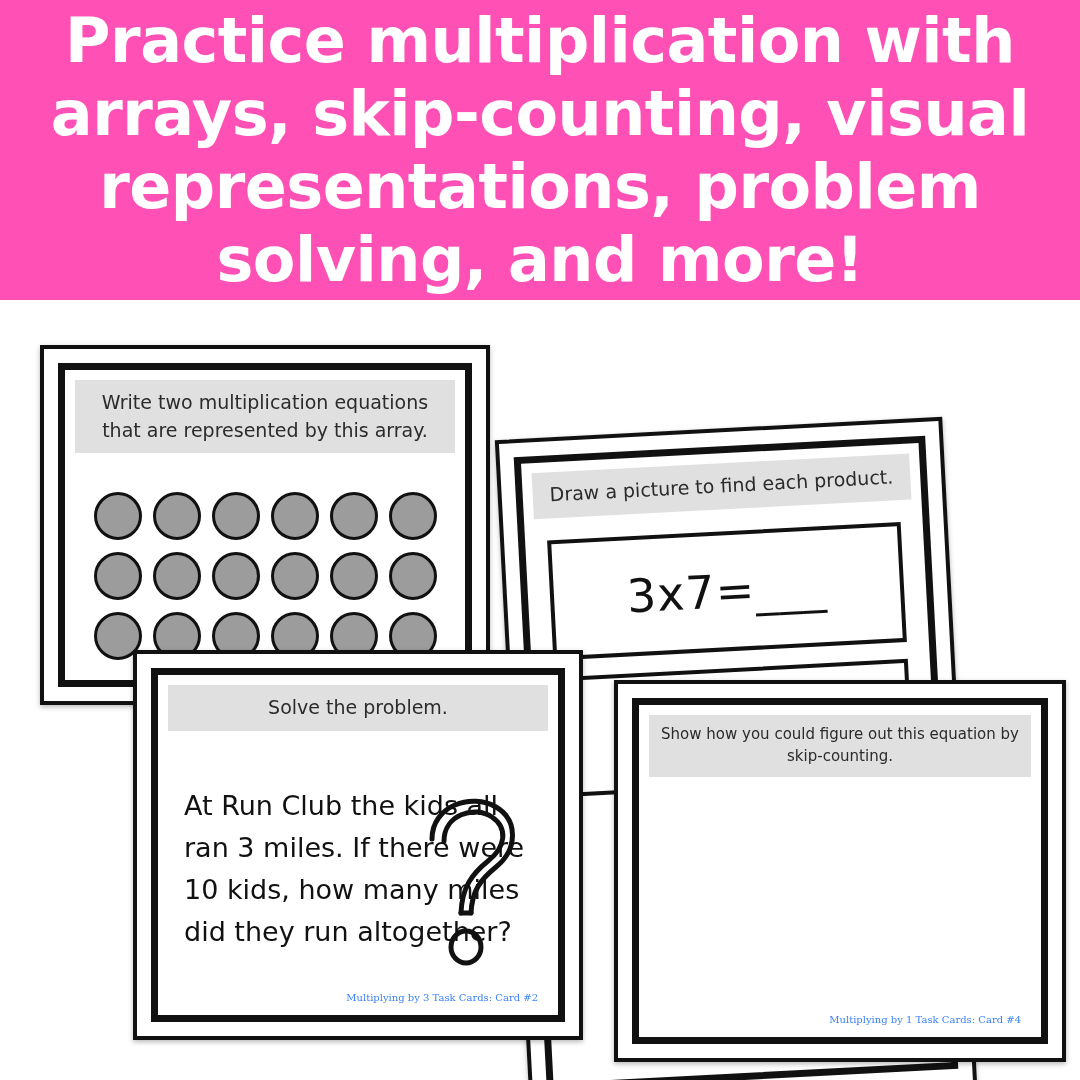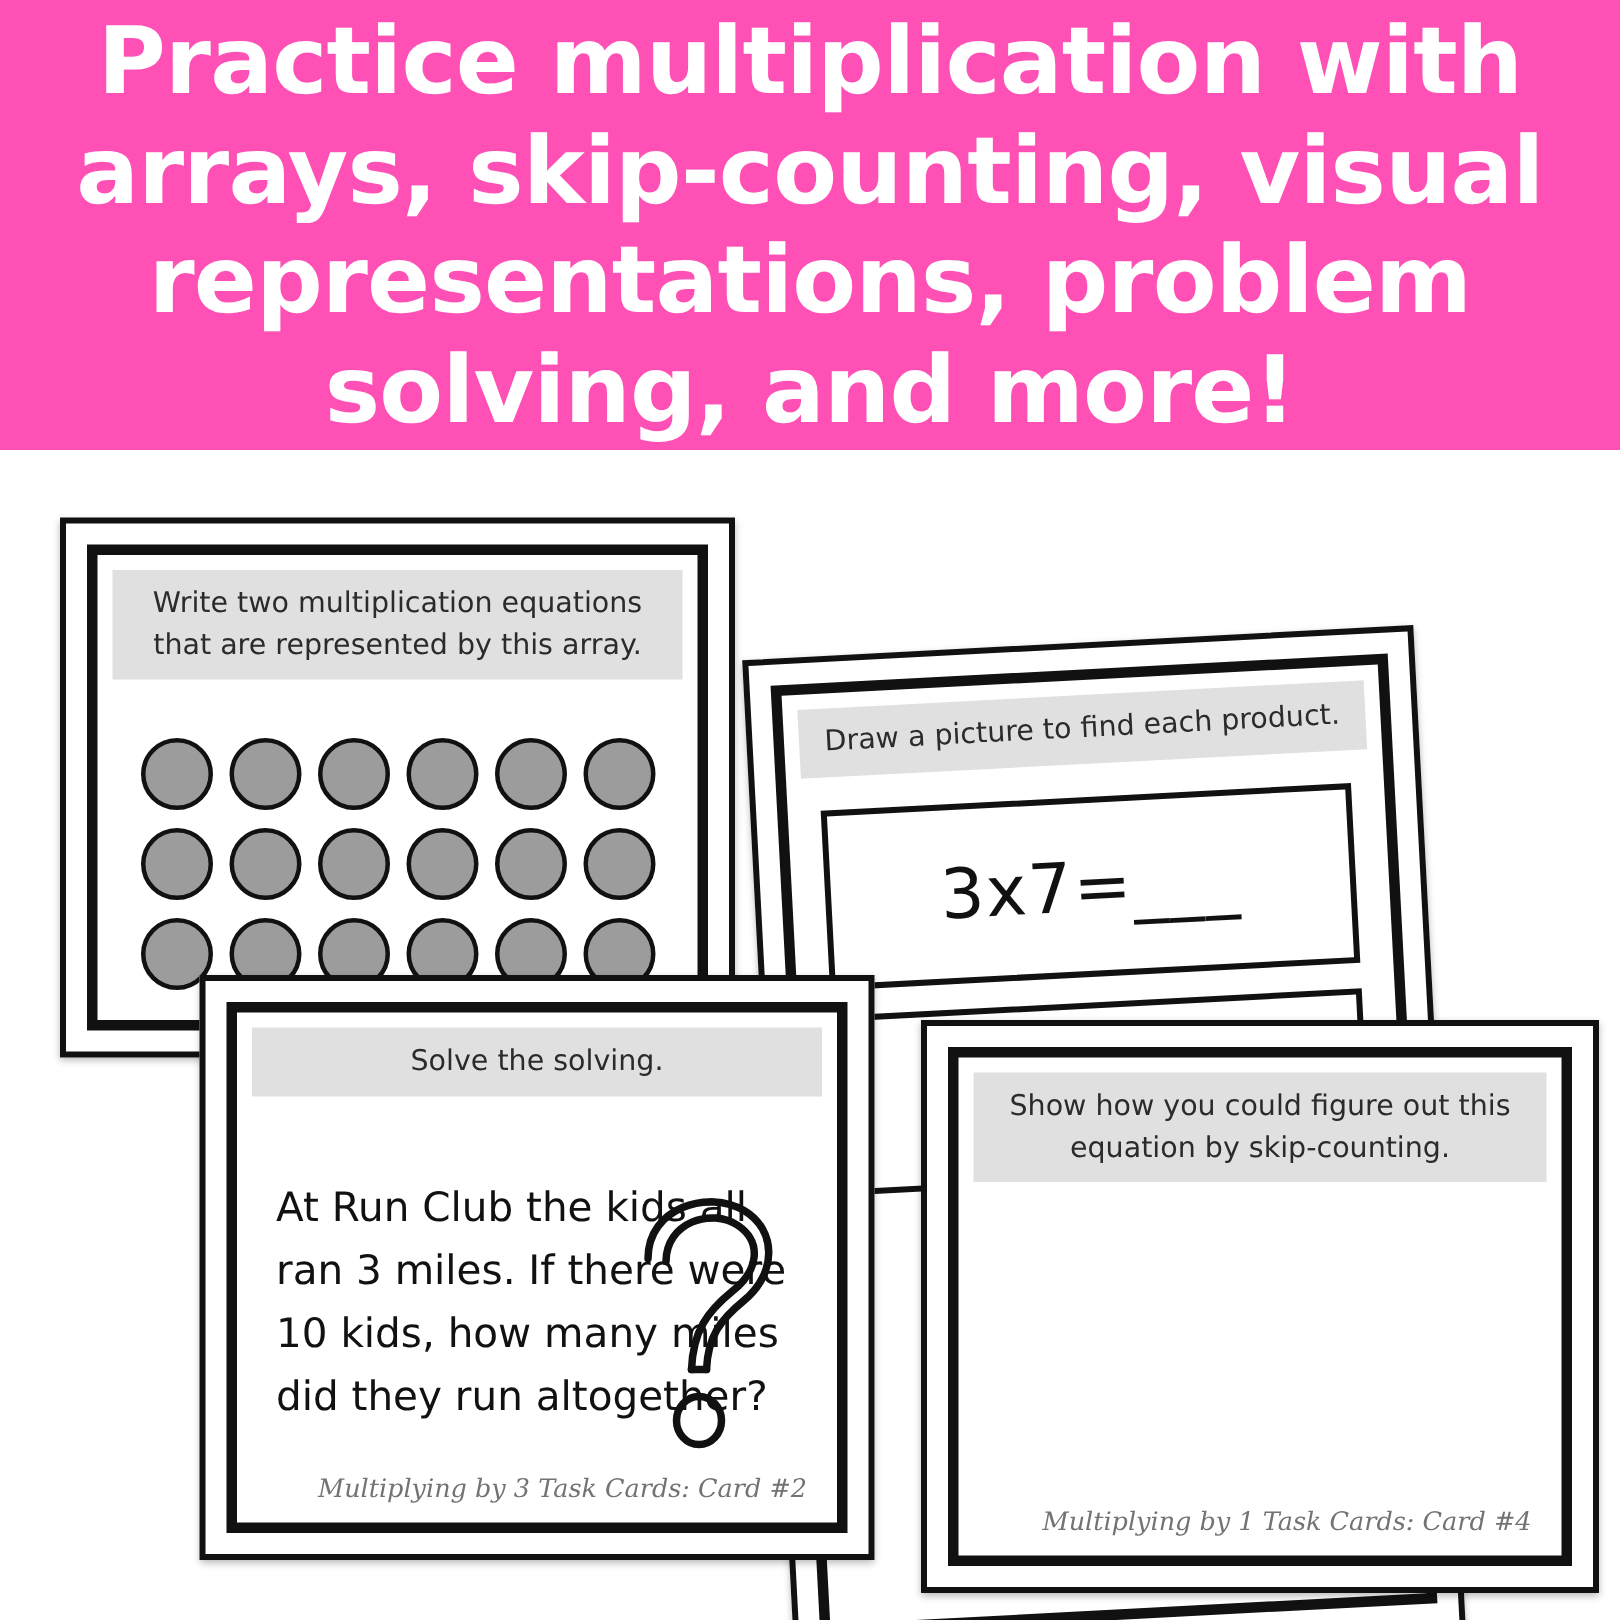--- a/index.html
+++ b/index.html
@@ -81,23 +81,22 @@
     line-height: 1.45;
     text-align: center;
     padding: 9px 8px;
     box-sizing: border-box;
   }
   .footer-label {
     position: absolute;
     bottom: 2px;
     right: 10px;
     font-family: "DejaVu Serif", serif;
-    font-style: italic;
-    font-size: 17px;
-    color: #737373;
+    font-size: 10px;
+    color: #3b82f6;
     white-space: nowrap;
   }
 
   
   #card-array {
     left: 40px;
     top: 45px;
     width: 450px;
     height: 360px;
   }
@@ -175,21 +174,21 @@
     pointer-events: none;
   }
 
   
   #card-skip {
     left: 614px;
     top: 380px;
     width: 452px;
     height: 382px;
   }
-  #card-skip .prompt { font-size: 19px; }
+  #card-skip .prompt { font-size: 15px; }
   .big-equation {
     position: absolute;
     left: 0;
     right: 0;
     top: 160px;
     text-align: center;
     font-family: "DejaVu Sans", sans-serif;
     font-size: 62px;
     color: #111111;
     letter-spacing: 2px;
@@ -242,21 +241,21 @@
         <div class="answer-box" id="draw-box-2">
           <div class="equation"></div>
         </div>
       </div>
     </div>
   </div>
 
   <div class="card" id="card-word">
     <div class="card-inner">
       <div class="card-body">
-        <div class="prompt">Solve the solving.</div>
+        <div class="prompt">Solve the problem.</div>
         <div class="word-text">At Run Club the kids all ran 3 miles. If there were 10 kids, how many miles did they run altogether?</div>
         <svg class="qmark" viewBox="0 0 120 190">
           <path d="M18 52 C18 18, 58 6, 82 20 C104 33, 104 62, 82 80 C66 93, 58 104, 57 126" fill="none" stroke="#111111" stroke-width="5" stroke-linecap="round"></path>
           <path d="M30 54 C30 28, 60 18, 78 30 C94 41, 92 60, 74 74 C58 87, 48 100, 47 126" fill="none" stroke="#111111" stroke-width="5" stroke-linecap="round"></path>
           <path d="M57 126 L47 126" fill="none" stroke="#111111" stroke-width="5" stroke-linecap="round"></path>
           <ellipse cx="52" cy="160" rx="15" ry="16" fill="none" stroke="#111111" stroke-width="5"></ellipse>
         </svg>
         <div class="footer-label">Multiplying by 3 Task Cards: Card #2</div>
       </div>
     </div>

